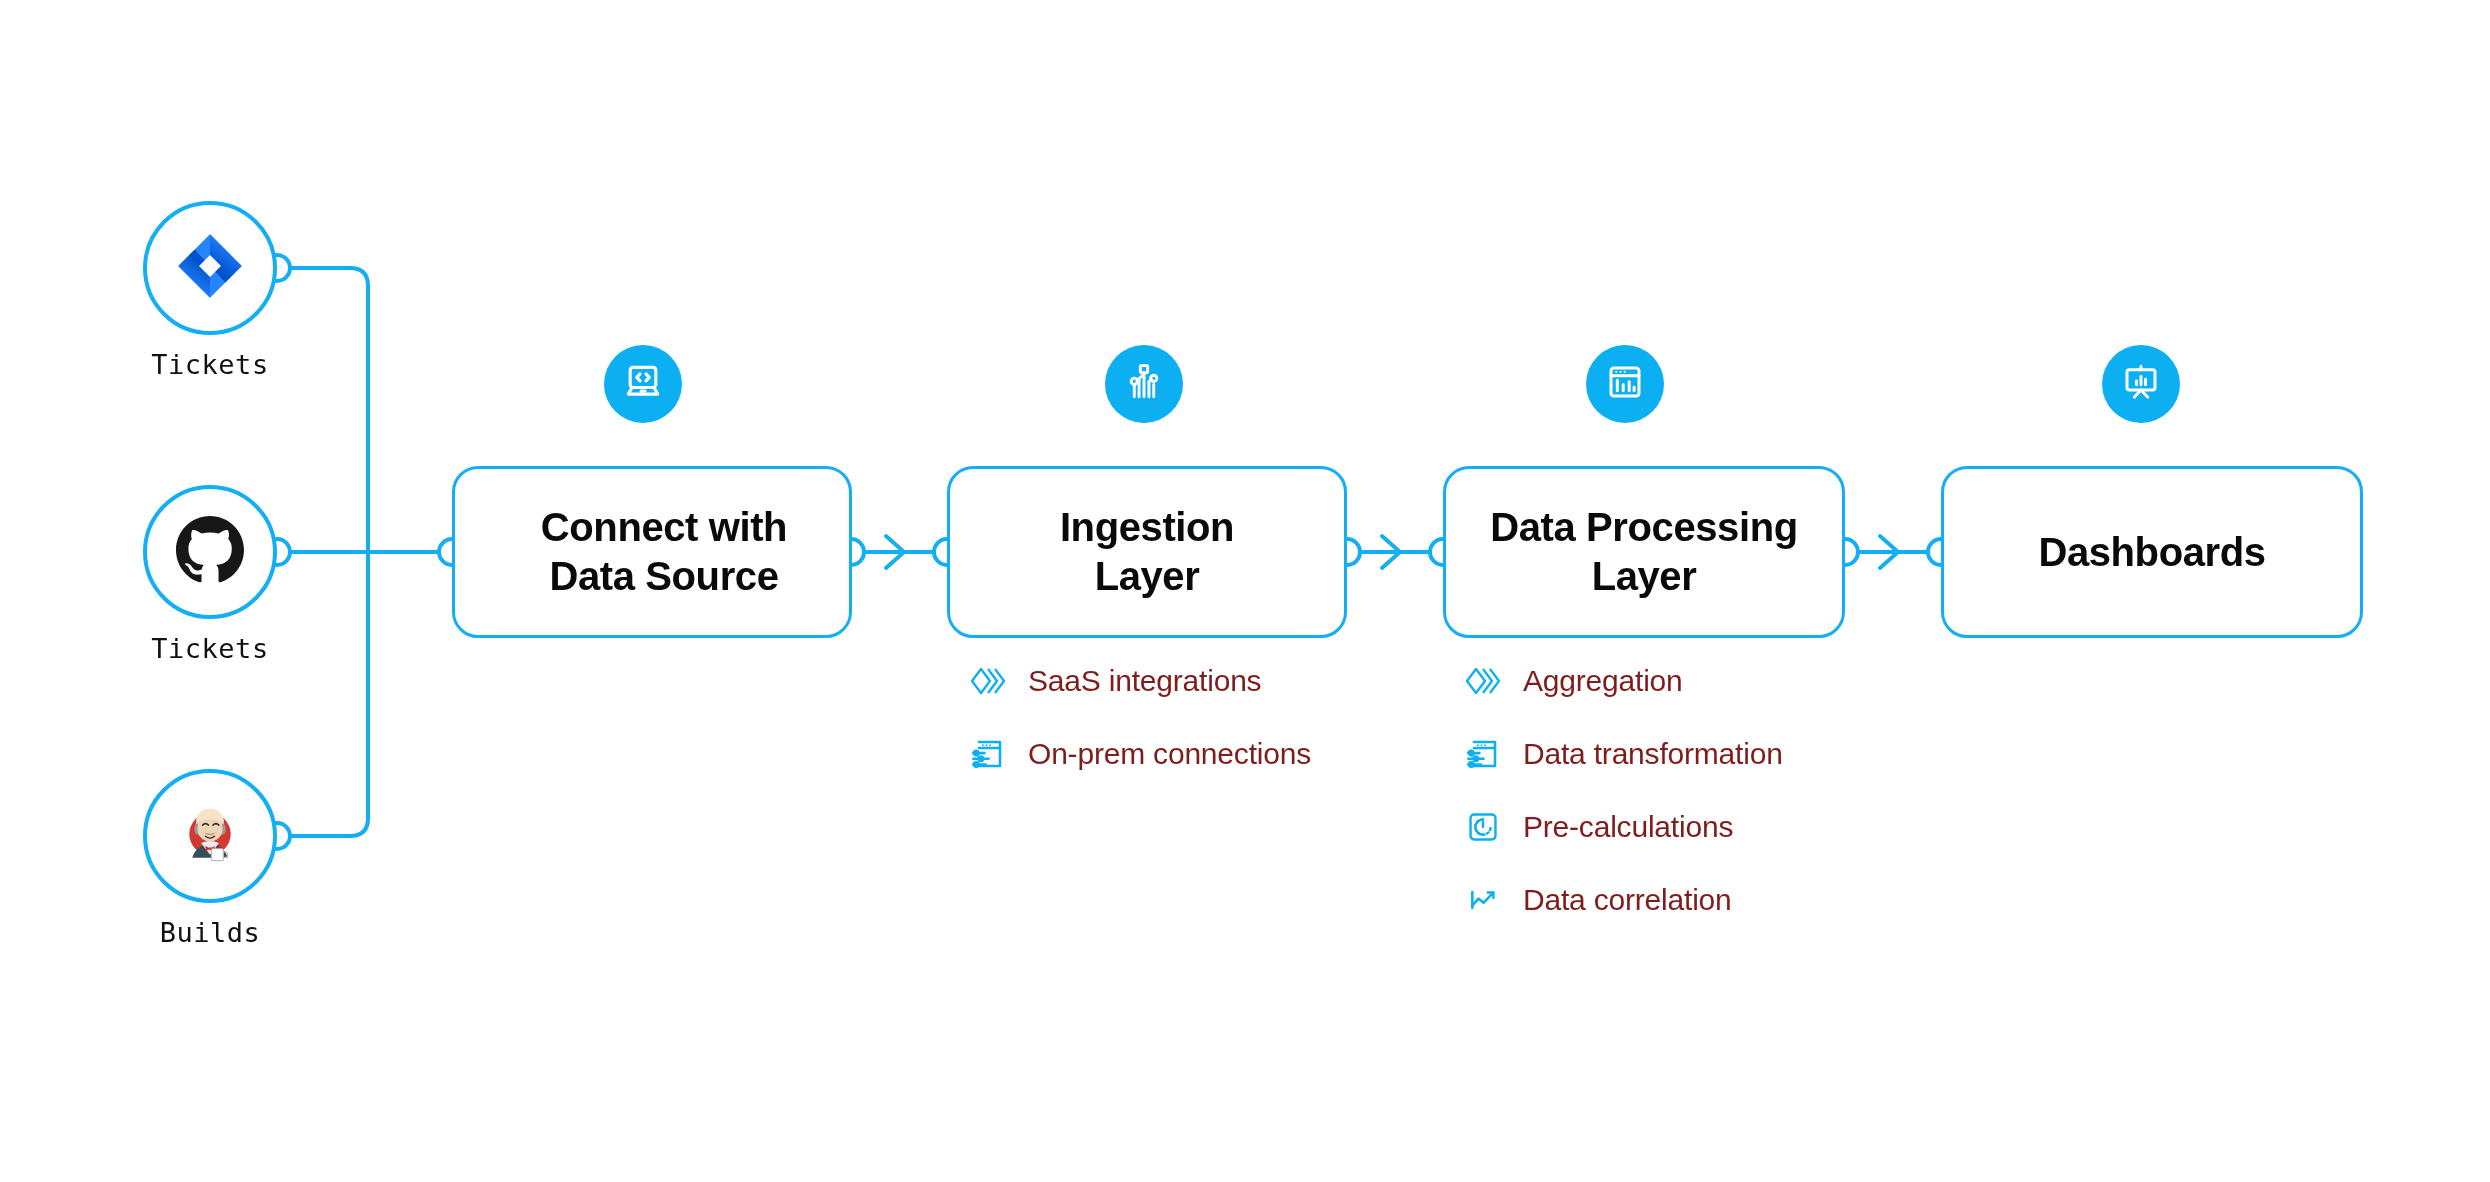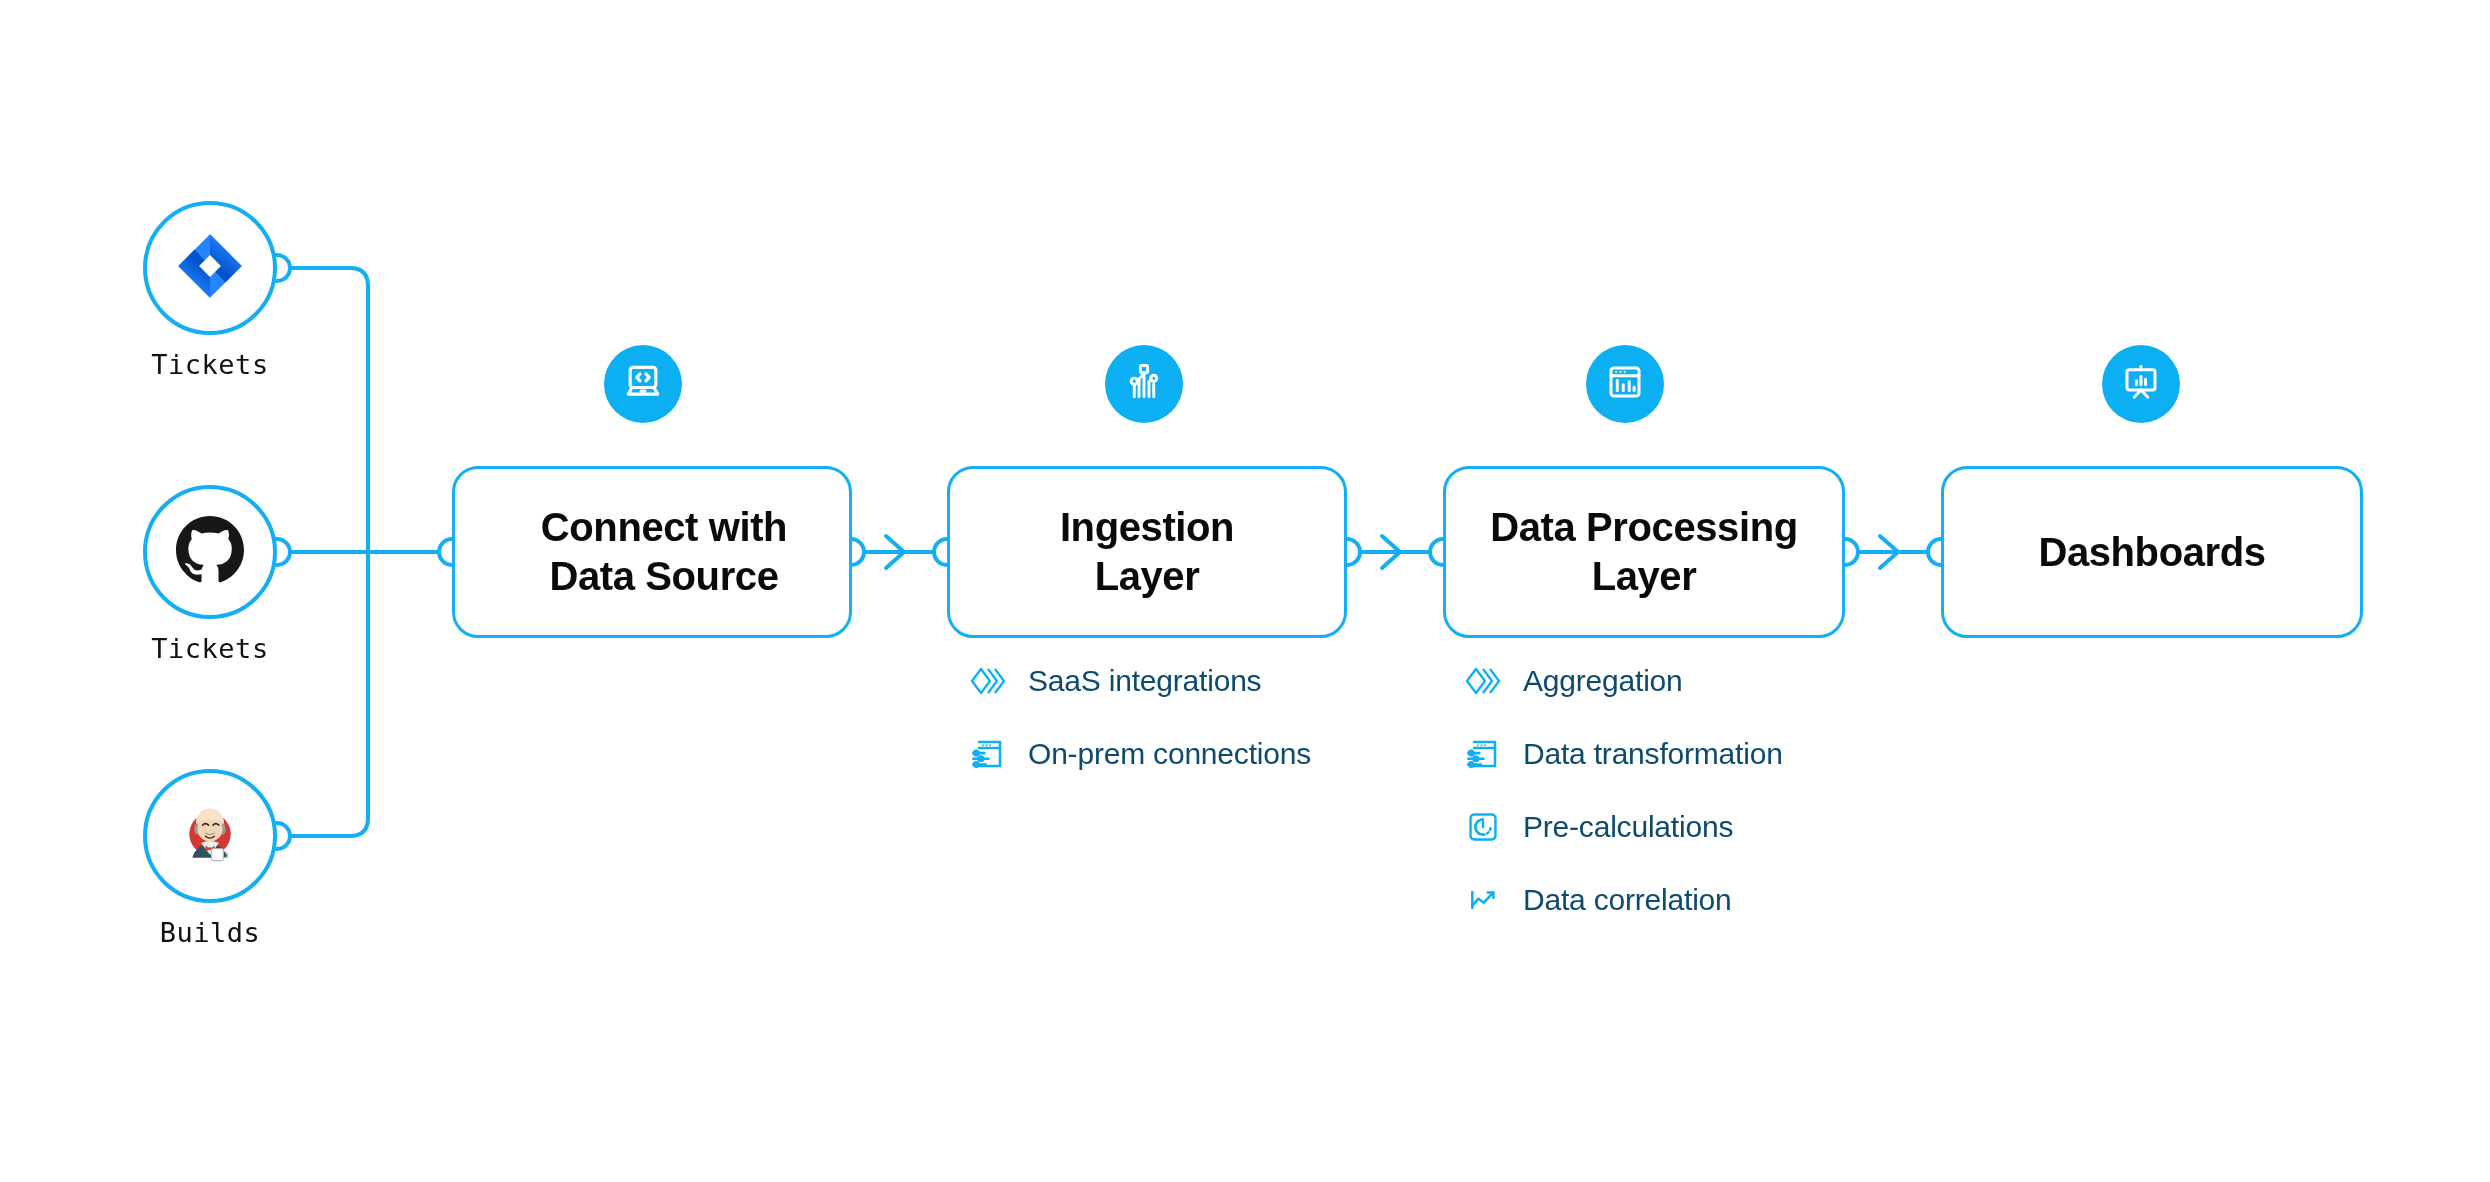--- a/index.html
+++ b/index.html
@@ -105,21 +105,21 @@
     width: 40px;
     height: 40px;
     flex: 0 0 40px;
     display: flex;
     align-items: center;
     justify-content: center;
     margin-right: 20px;
   }
   .feature-label {
     font-size: 30px;
-    color: #0c4a6e;
+    color: #7f1d1d;
     white-space: nowrap;
     letter-spacing: -0.2px;
   }
 </style>
 </head>
 <body>
 
 <div id="stage">
 
   <svg id="wires" viewBox="0 0 2490 1182" width="2490" height="1182">

